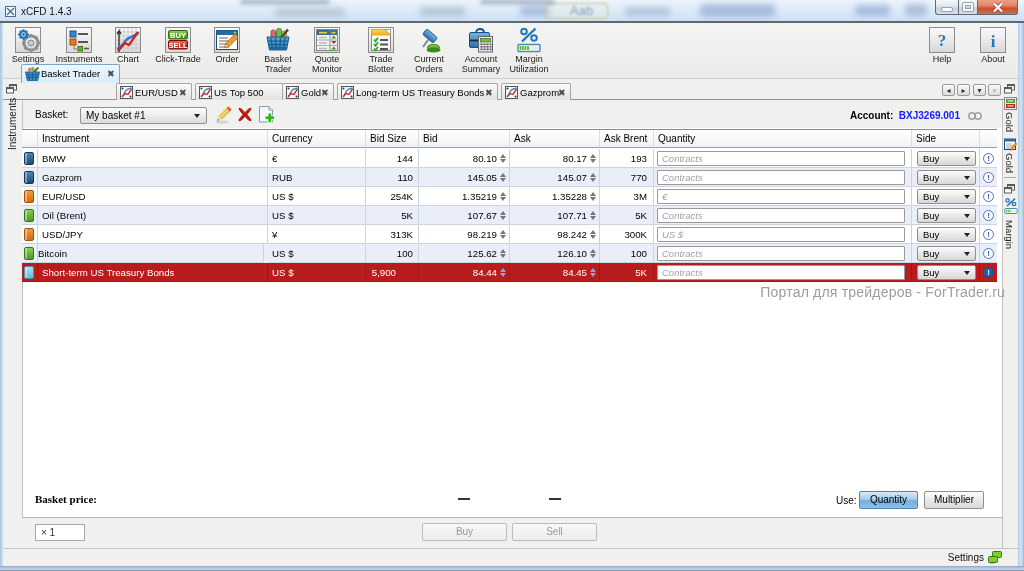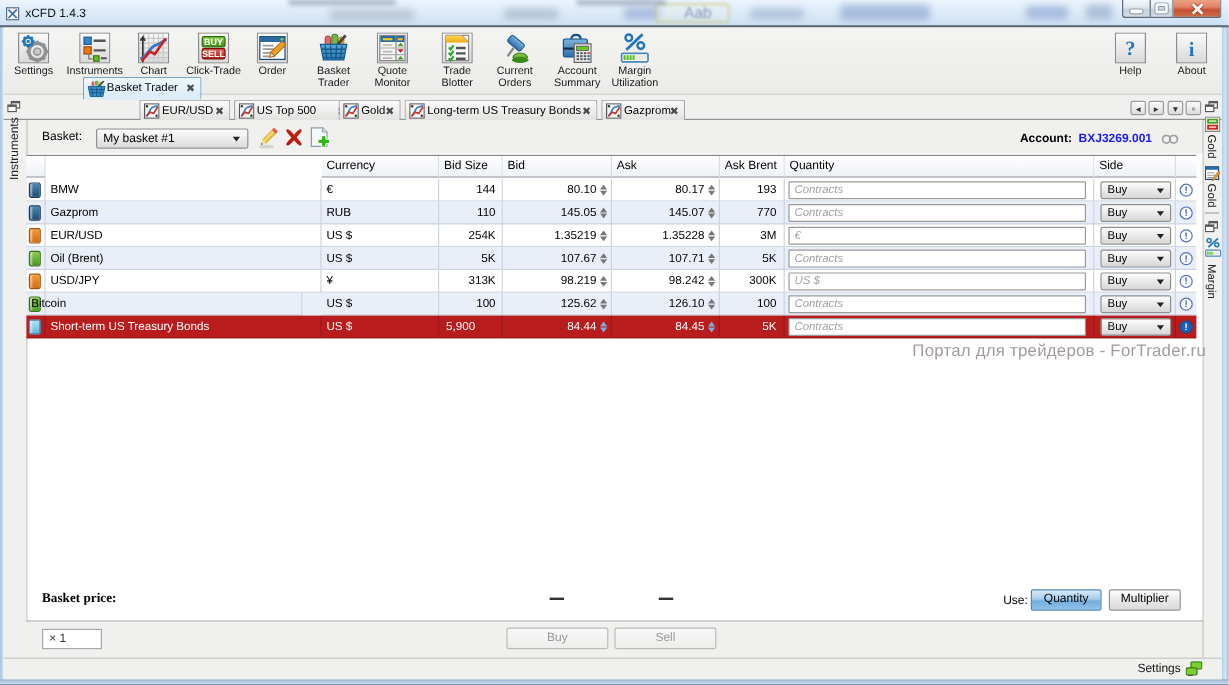--- a/index.html
+++ b/index.html
@@ -31,21 +31,21 @@
     background:linear-gradient(#f4f4f2,#ebebe9); border-bottom:1px solid #cfcfcd; }
   .tbtn { position:absolute; top:27px; text-align:center; color:#1a1a1a; font-size:9px; line-height:9.5px; }
   .tbtn .ic { display:block; margin:0 auto 2px auto; }
 
   
   #tabbar { left:3px; top:80px; width:1015px; height:20px; background:#f0f0ee; }
   #tabline { left:3px; top:99px; width:1015px; height:1px; background:#919191; }
   .tab { position:absolute; top:83px; height:17px; background:linear-gradient(#fbfbfb,#e2e2e0);
     border:1px solid #a5a5a5; border-bottom:none; border-radius:2px 2px 0 0; font-size:9.5px;
     white-space:nowrap; }
-  .tab.active { top:64px; height:19px; background:linear-gradient(#eef7fd,#d8ecf8); border-color:#7ba7c7;margin-left:48px; }
+  .tab.active { top:64px; height:19px; background:linear-gradient(#eef7fd,#d8ecf8); border-color:#7ba7c7; }
   .tab .ticon { position:absolute; top:2px; }
   .tab .tx { position:absolute; top:3.5px; color:#4d4d4d; font-weight:bold; font-size:8px; text-shadow:0.6px 0 0 #4d4d4d, 0 0.5px 0 #4d4d4d; }
   .tab .tlabel { position:absolute; top:3px; color:#000; }
 
   
   #ldock-line { left:22px; top:100px; width:1px; height:418px; background:#c2c2c0; }
   #rdock-line { left:1002px; top:100px; width:1px; height:448px; background:#c2c2c0; }
   .vtext-up { position:absolute; transform:rotate(-90deg); transform-origin:left top; font-size:10px; color:#222; white-space:nowrap; }
   .vtext-dn { position:absolute; writing-mode:vertical-rl; font-size:9.5px; color:#222; white-space:nowrap; }
 
@@ -484,20 +484,21 @@
 
 <div class="abs" id="lbl-basket">Basket:</div>
 <div class="abs" id="combo">
     <div class="val">My basket #1</div>
     <div class="arr"></div>
   </div>
 <div class="abs" id="acct">Account:&nbsp; <span class="num">BXJ3269.001</span></div>
 
 <div class="abs" id="tbl">
     <div class="hdr" style="left:0px;width:16px"></div>
+<div class="hdr" style="left:16px;width:230px">Instrument</div>
 <div class="hdr" style="left:246px;width:98px">Currency</div>
 <div class="hdr" style="left:344px;width:53px">Bid Size</div>
 <div class="hdr" style="left:397px;width:91px">Bid</div>
 <div class="hdr" style="left:488px;width:90px">Ask</div>
 <div class="hdr" style="left:578px;width:54px">Ask Brent</div>
 <div class="hdr" style="left:632px;width:258px">Quantity</div>
 <div class="hdr" style="left:890px;width:68px">Side</div>
 <div class="hdr" style="left:958px;width:17px;border-right:none"></div>
 <div class="row" style="top:19px">
       <div class="cell" style="left:0px;width:16px">
@@ -626,21 +627,21 @@
         <div class="sidedd">Buy<div class="arr"></div></div>
       </div>
       <div class="cell" style="left:958px;width:17px;border-right:none">
         <div class="bang">!</div>
       </div>
     </div>
 <div class="row alt" style="top:114px">
       <div class="cell" style="left:0px;width:16px">
         <div class="iconbox" style="background:linear-gradient(#8ccc52,#4e9922);border:1px solid #3a7218"></div>
       </div>
-      <div class="cell" style="left:0;width:230px;padding-left:4px">Bitcoin</div>
+      <div class="cell" style="left:12px;width:230px;padding-left:4px">Bitcoin</div>
       <div class="cell" style="left:246px;width:98px;padding-left:4px">US $</div>
       <div class="cell num" style="left:344px;width:53px;padding-right:5px">100</div>
       <div class="cell num" style="left:397px;width:91px;padding-right:12px">125.62<div class="spin" style="right:2px">
           <div class="u"></div>
           <div class="d"></div>
         </div></div>
       <div class="cell num" style="left:488px;width:90px;padding-right:12px">126.10<div class="spin" style="right:2px">
           <div class="u"></div>
           <div class="d"></div>
         </div></div>

